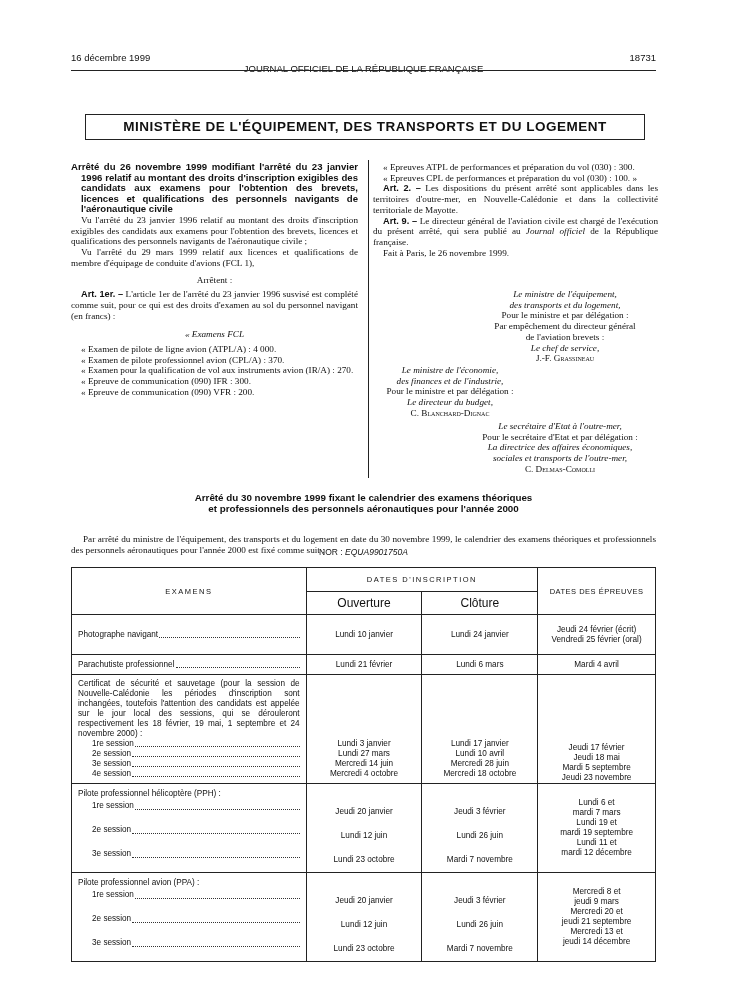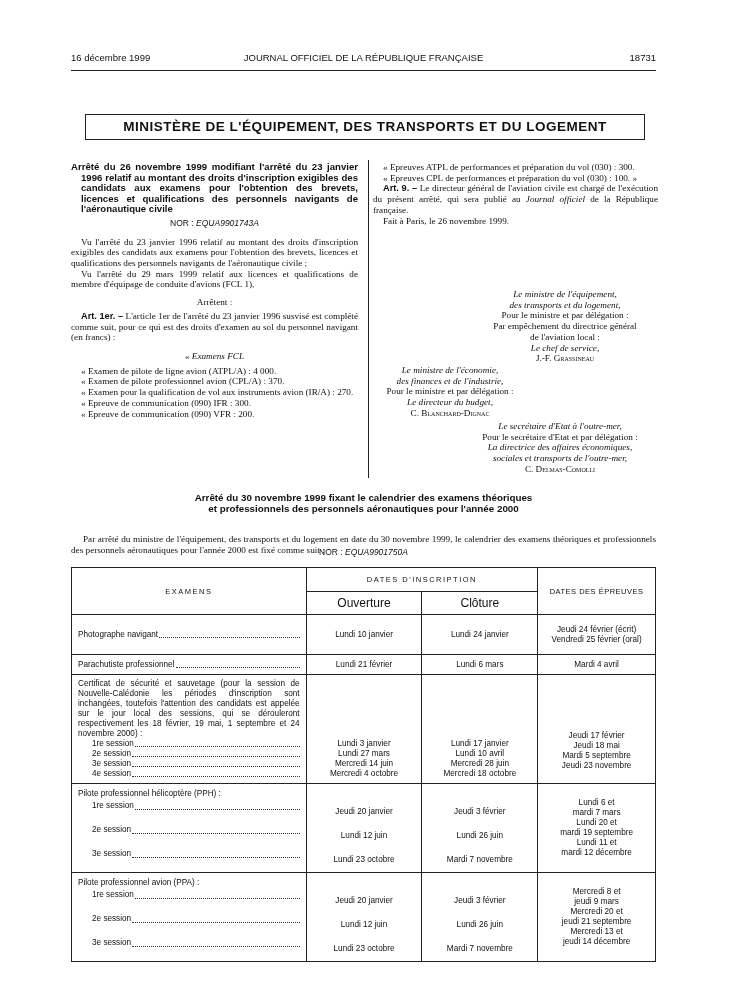--- a/index.html
+++ b/index.html
@@ -2,21 +2,21 @@
 <html><head>
 <meta charset="utf-8">
 <style>
   html, body { margin:0; padding:0; background:#fff; }
   body { width:731px; height:990px; position:relative; overflow:hidden; color:#111;
          font-family:"Liberation Serif", serif; }
   .sans { font-family:"Liberation Sans", sans-serif; }
   .abs { position:absolute; }
   .runhead { top:52px; left:71px; width:585px; height:14px; font-size:9.5px; }
   .runhead .l { position:absolute; left:0; top:0; }
-  .runhead .c { position:absolute; left:0; right:0; text-align:center; top:0; }
+  .runhead .c { position:absolute; left:0; right:0; text-align:center; top:11px; }
   .runhead .r { position:absolute; right:0; top:0; }
   .rule { position:absolute; left:71px; width:585px; top:70px; border-top:1px solid #222; }
   .ministry { position:absolute; left:85px; top:114px; width:558px; height:24px; border:1px solid #222;
               font-weight:bold; font-size:13.5px; text-align:center; line-height:24px; letter-spacing:0.5px; }
   .col { position:absolute; font-size:9.2px; line-height:10.7px; text-align:justify; }
   .col p { margin:0; text-indent:10px; }
   .col .h { font-family:"Liberation Sans", sans-serif; font-weight:bold; font-size:9.6px; line-height:10.6px;
             text-indent:0; padding-left:10px; text-indent:-10px; }
   .nor { text-align:center; text-indent:0 !important; font-family:"Liberation Sans", sans-serif; font-size:8.5px; margin:3px 0 8px 0 !important; }
   .nor i { font-style:italic; }
@@ -49,48 +49,48 @@
   <span class="l">16 décembre 1999</span>
   <span class="c">JOURNAL OFFICIEL DE LA RÉPUBLIQUE FRANÇAISE</span>
   <span class="r">18731</span>
 </div>
 <div class="rule"></div>
 
 <div class="ministry sans">MINISTÈRE DE L'ÉQUIPEMENT, DES TRANSPORTS ET DU LOGEMENT</div>
 
 <div class="col" style="left:71px; top:162px; width:287px;">
   <p class="h">Arrêté du 26 novembre 1999 modifiant l'arrêté du 23 janvier 1996 relatif au montant des droits d'inscription exigibles des candidats aux examens pour l'obtention des brevets, licences et qualifications des personnels navigants de l'aéronautique civile</p>
-  <p class="nor"><span>NOR :</span> <i>EQUA9901743A</i></p>
   <p>Vu l'arrêté du 23 janvier 1996 relatif au montant des droits d'inscription exigibles des candidats aux examens pour l'obtention des brevets, licences et qualifications des personnels navigants de l'aéronautique civile ;</p>
   <p>Vu l'arrêté du 29 mars 1999 relatif aux licences et qualifications de membre d'équipage de conduite d'avions (FCL 1),</p>
   <p class="ctr" style="margin:7px 0 3px 0;">Arrêtent :</p>
   <p><span class="b">Art. 1er. –</span> <span>L'article 1er de l'arrêté du 23 janvier 1996 susvisé est complété comme suit, pour ce qui est des droits d'examen au sol du personnel navigant (en francs) :</span></p>
   <p class="ctr it" style="margin:8px 0 4px 0;font-style:italic;">« Examens FCL</p>
   <p>« Examen de pilote de ligne avion (ATPL/A) : 4 000.</p>
   <p>« Examen de pilote professionnel avion (CPL/A) : 370.</p>
   <p>« Examen pour la qualification de vol aux instruments avion (IR/A) : 270.</p>
   <p>« Epreuve de communication (090) IFR : 300.</p>
   <p>« Epreuve de communication (090) VFR : 200.</p>
 </div>
 
 <div class="vrule"></div>
 
 <div class="col" style="left:373px; top:162px; width:285px;">
   <p>« Epreuves ATPL de performances et préparation du vol (030) : 300.</p>
   <p>« Epreuves CPL de performances et préparation du vol (030) : 100. »</p>
+  <p><span class="b">Art. 2. –</span> <span>Les dispositions du présent arrêté sont applicables dans les territoires d'outre-mer, en Nouvelle-Calédonie et dans la collectivité territoriale de Mayotte.</span></p>
   <p><span class="b">Art. 9. –</span> <span>Le directeur général de l'aviation civile est chargé de l'exécution du présent arrêté, qui sera publié au</span> <i>Journal officiel</i> <span>de la République française.</span></p>
   <p>Fait à Paris, le 26 novembre 1999.</p>
 </div>
 
 <div class="col" style="left:470px; top:289px; width:190px;">
   <p class="sig it">Le ministre de l'équipement,</p>
   <p class="sig it">des transports et du logement,</p>
   <p class="sig">Pour le ministre et par délégation :</p>
-  <p class="sig">Par empêchement du directrice général</p>
-  <p class="sig">de l'aviation local :</p>
+  <p class="sig">Par empêchement du directeur général</p>
+  <p class="sig">de l'aviation brevets :</p>
   <p class="sig it">Le chef de service,</p>
   <p class="sig sc">J.-F. Grassineau</p>
 </div>
 
 <div class="col" style="left:370px; top:365px; width:160px;">
   <p class="sig it">Le ministre de l'économie,</p>
   <p class="sig it">des finances et de l'industrie,</p>
   <p class="sig">Pour le ministre et par délégation :</p>
   <p class="sig it">Le directeur du budget,</p>
   <p class="sig sc">C. Blanchard-Dignac</p>
@@ -181,21 +181,21 @@
       <div>Lundi 27 mars</div>
       <div>Mercredi 14 juin</div>
       <div>Mercredi 4 octobre</div>
     </td>
     <td class="datec" style="vertical-align:bottom; padding-bottom:4px;">
       <div>Lundi 17 janvier</div>
       <div>Lundi 10 avril</div>
       <div>Mercredi 28 juin</div>
       <div>Mercredi 18 octobre</div>
     </td>
-    <td class="datec" style="vertical-align:bottom; padding-bottom:12px;">
+    <td class="datec" style="vertical-align:bottom; padding-bottom:0;">
       <div>Jeudi 17 février</div>
       <div>Jeudi 18 mai</div>
       <div>Mardi 5 septembre</div>
       <div>Jeudi 23 novembre</div>
     </td>
   </tr>
 
   <tr style="height:80px;">
     <td class="exam" style="vertical-align:top; line-height:12px;">
       <div>Pilote professionnel hélicoptère (PPH) :</div>
@@ -218,21 +218,21 @@
       <div>Lundi 23 octobre</div>
     </td>
     <td class="datec" style="vertical-align:top; padding-top:16px; line-height:24px;">
       <div>Jeudi 3 février</div>
       <div>Lundi 26 juin</div>
       <div>Mardi 7 novembre</div>
     </td>
     <td class="datec" style="vertical-align:top; padding-top:14px;">
       <div>Lundi 6 et</div>
       <div>mardi 7 mars</div>
-      <div>Lundi 20 et</div>
+      <div>Lundi 19 et</div>
       <div>mardi 19 septembre</div>
       <div>Lundi 11 et</div>
       <div>mardi 12 décembre</div>
     </td>
   </tr>
 
   <tr style="height:80px;">
     <td class="exam" style="vertical-align:top; line-height:12px;">
       <div>Pilote professionnel avion (PPA) :</div>
       <div class="dots sess">

